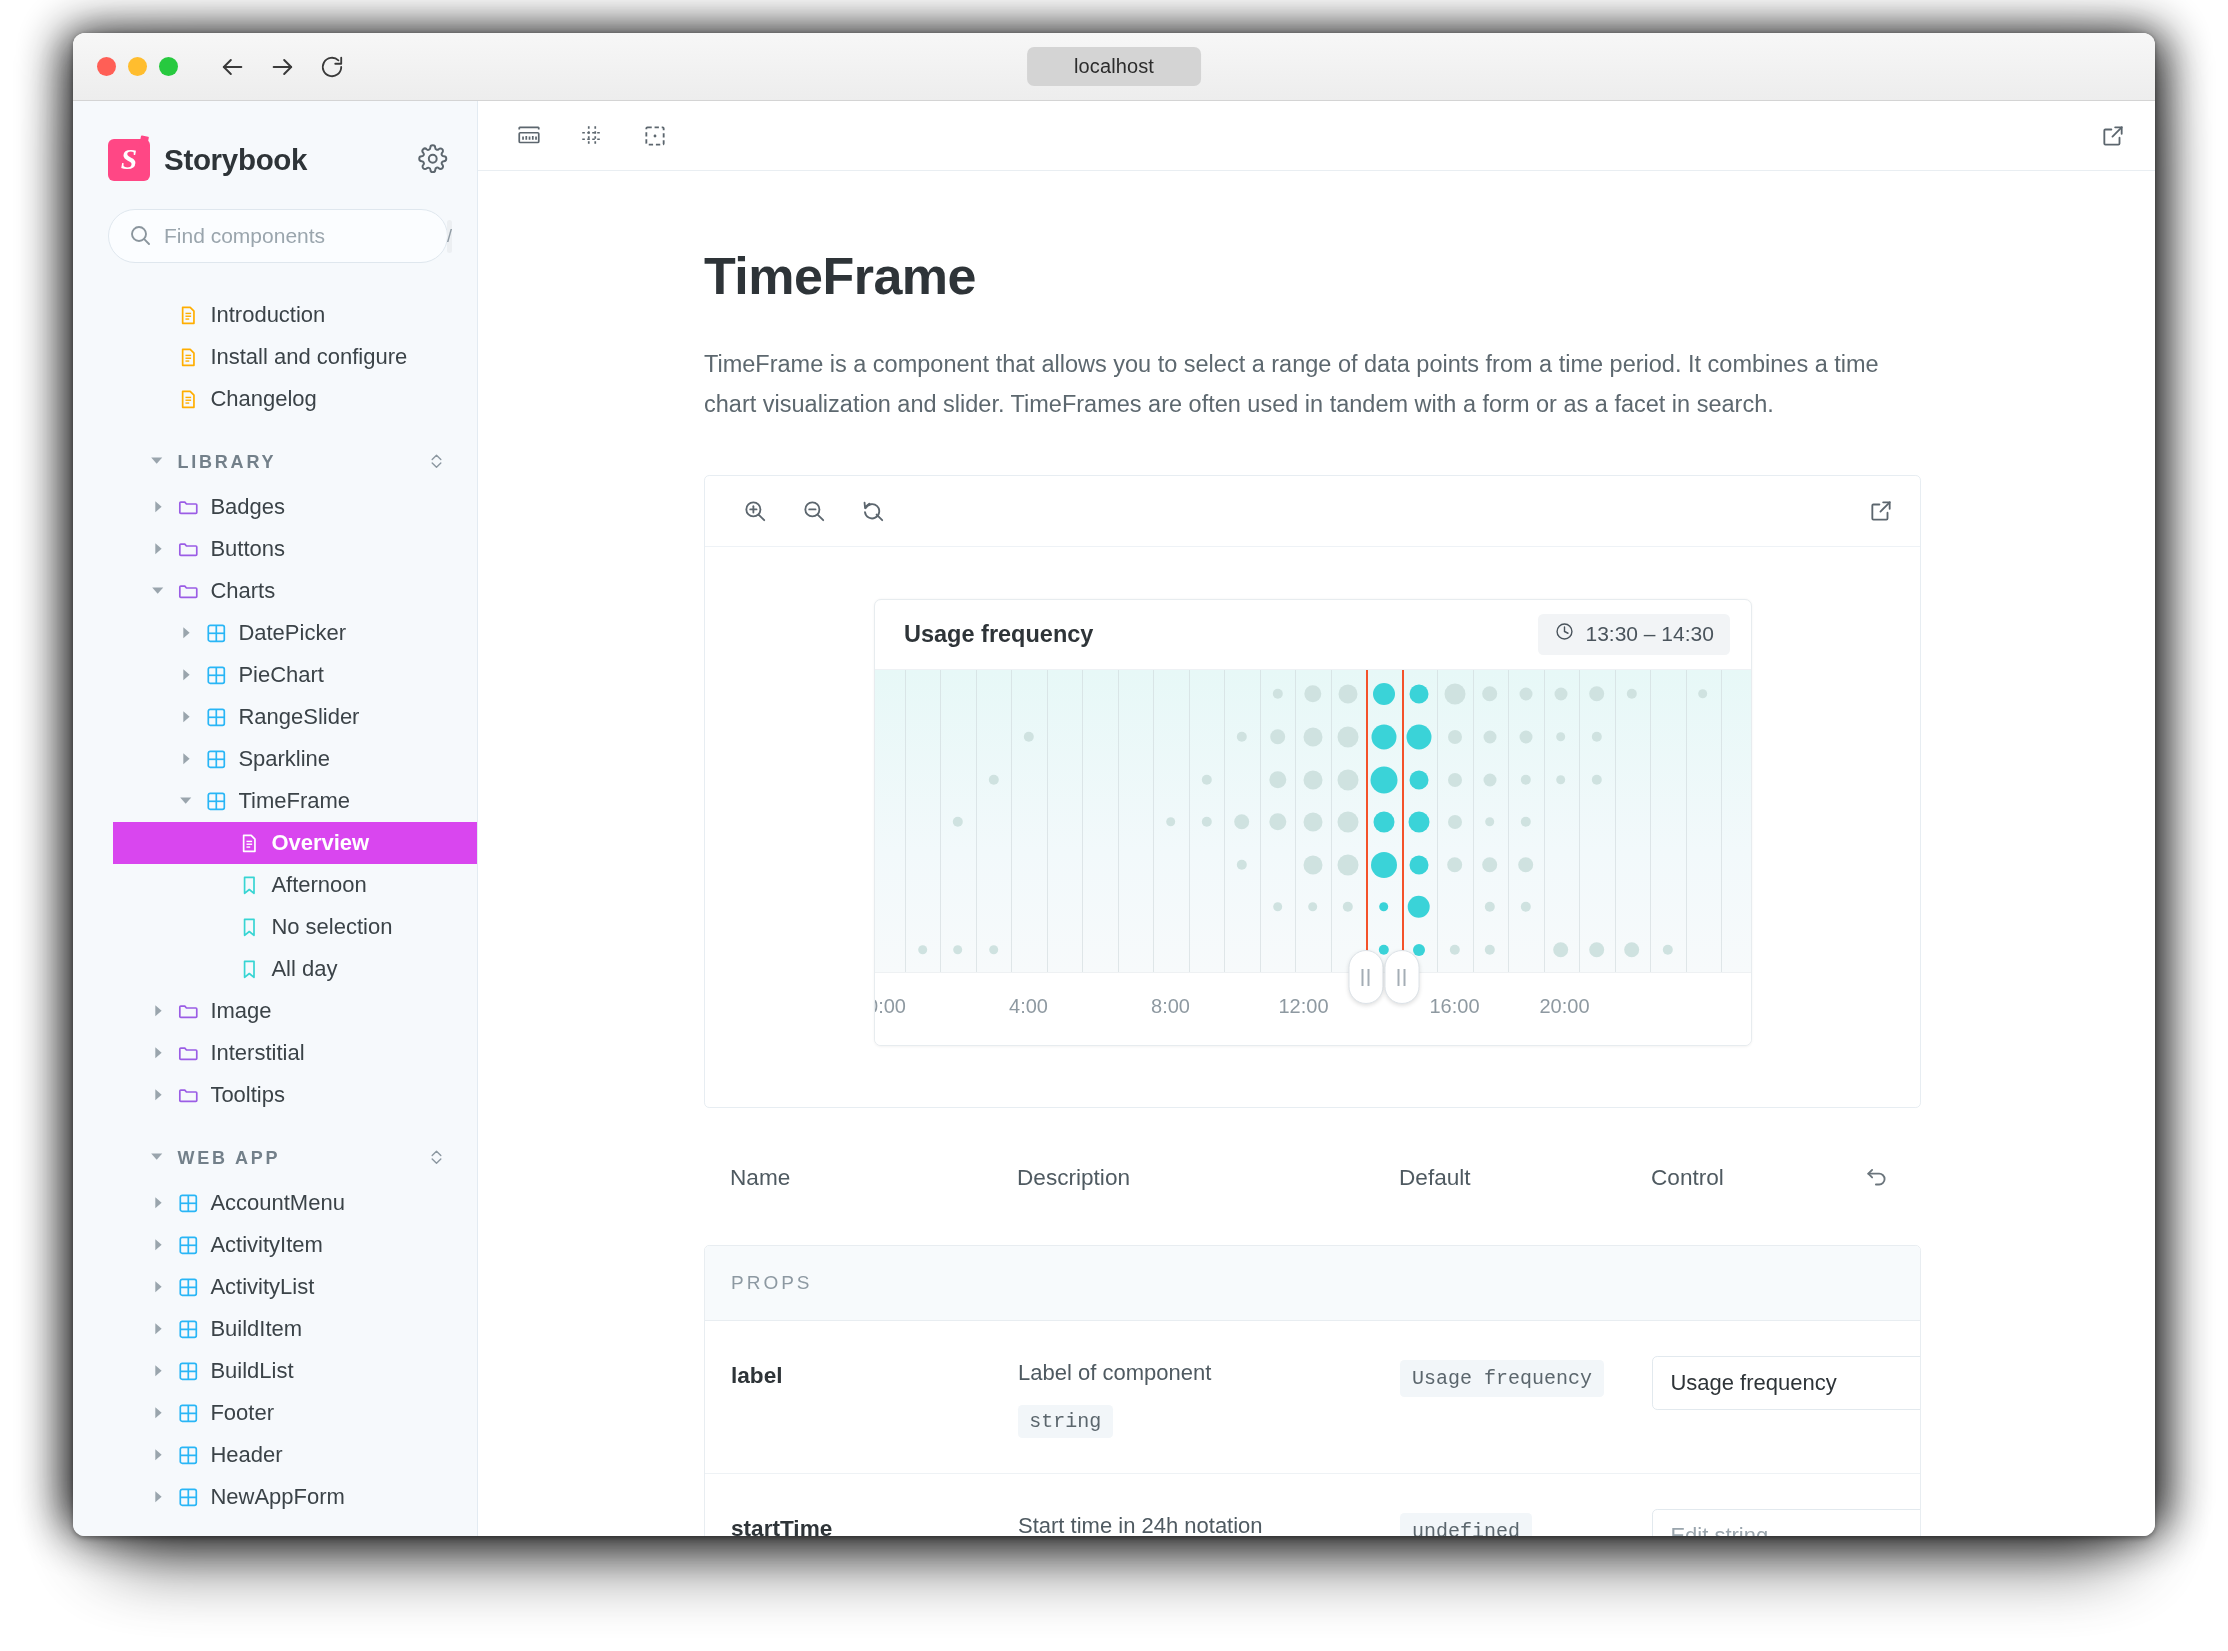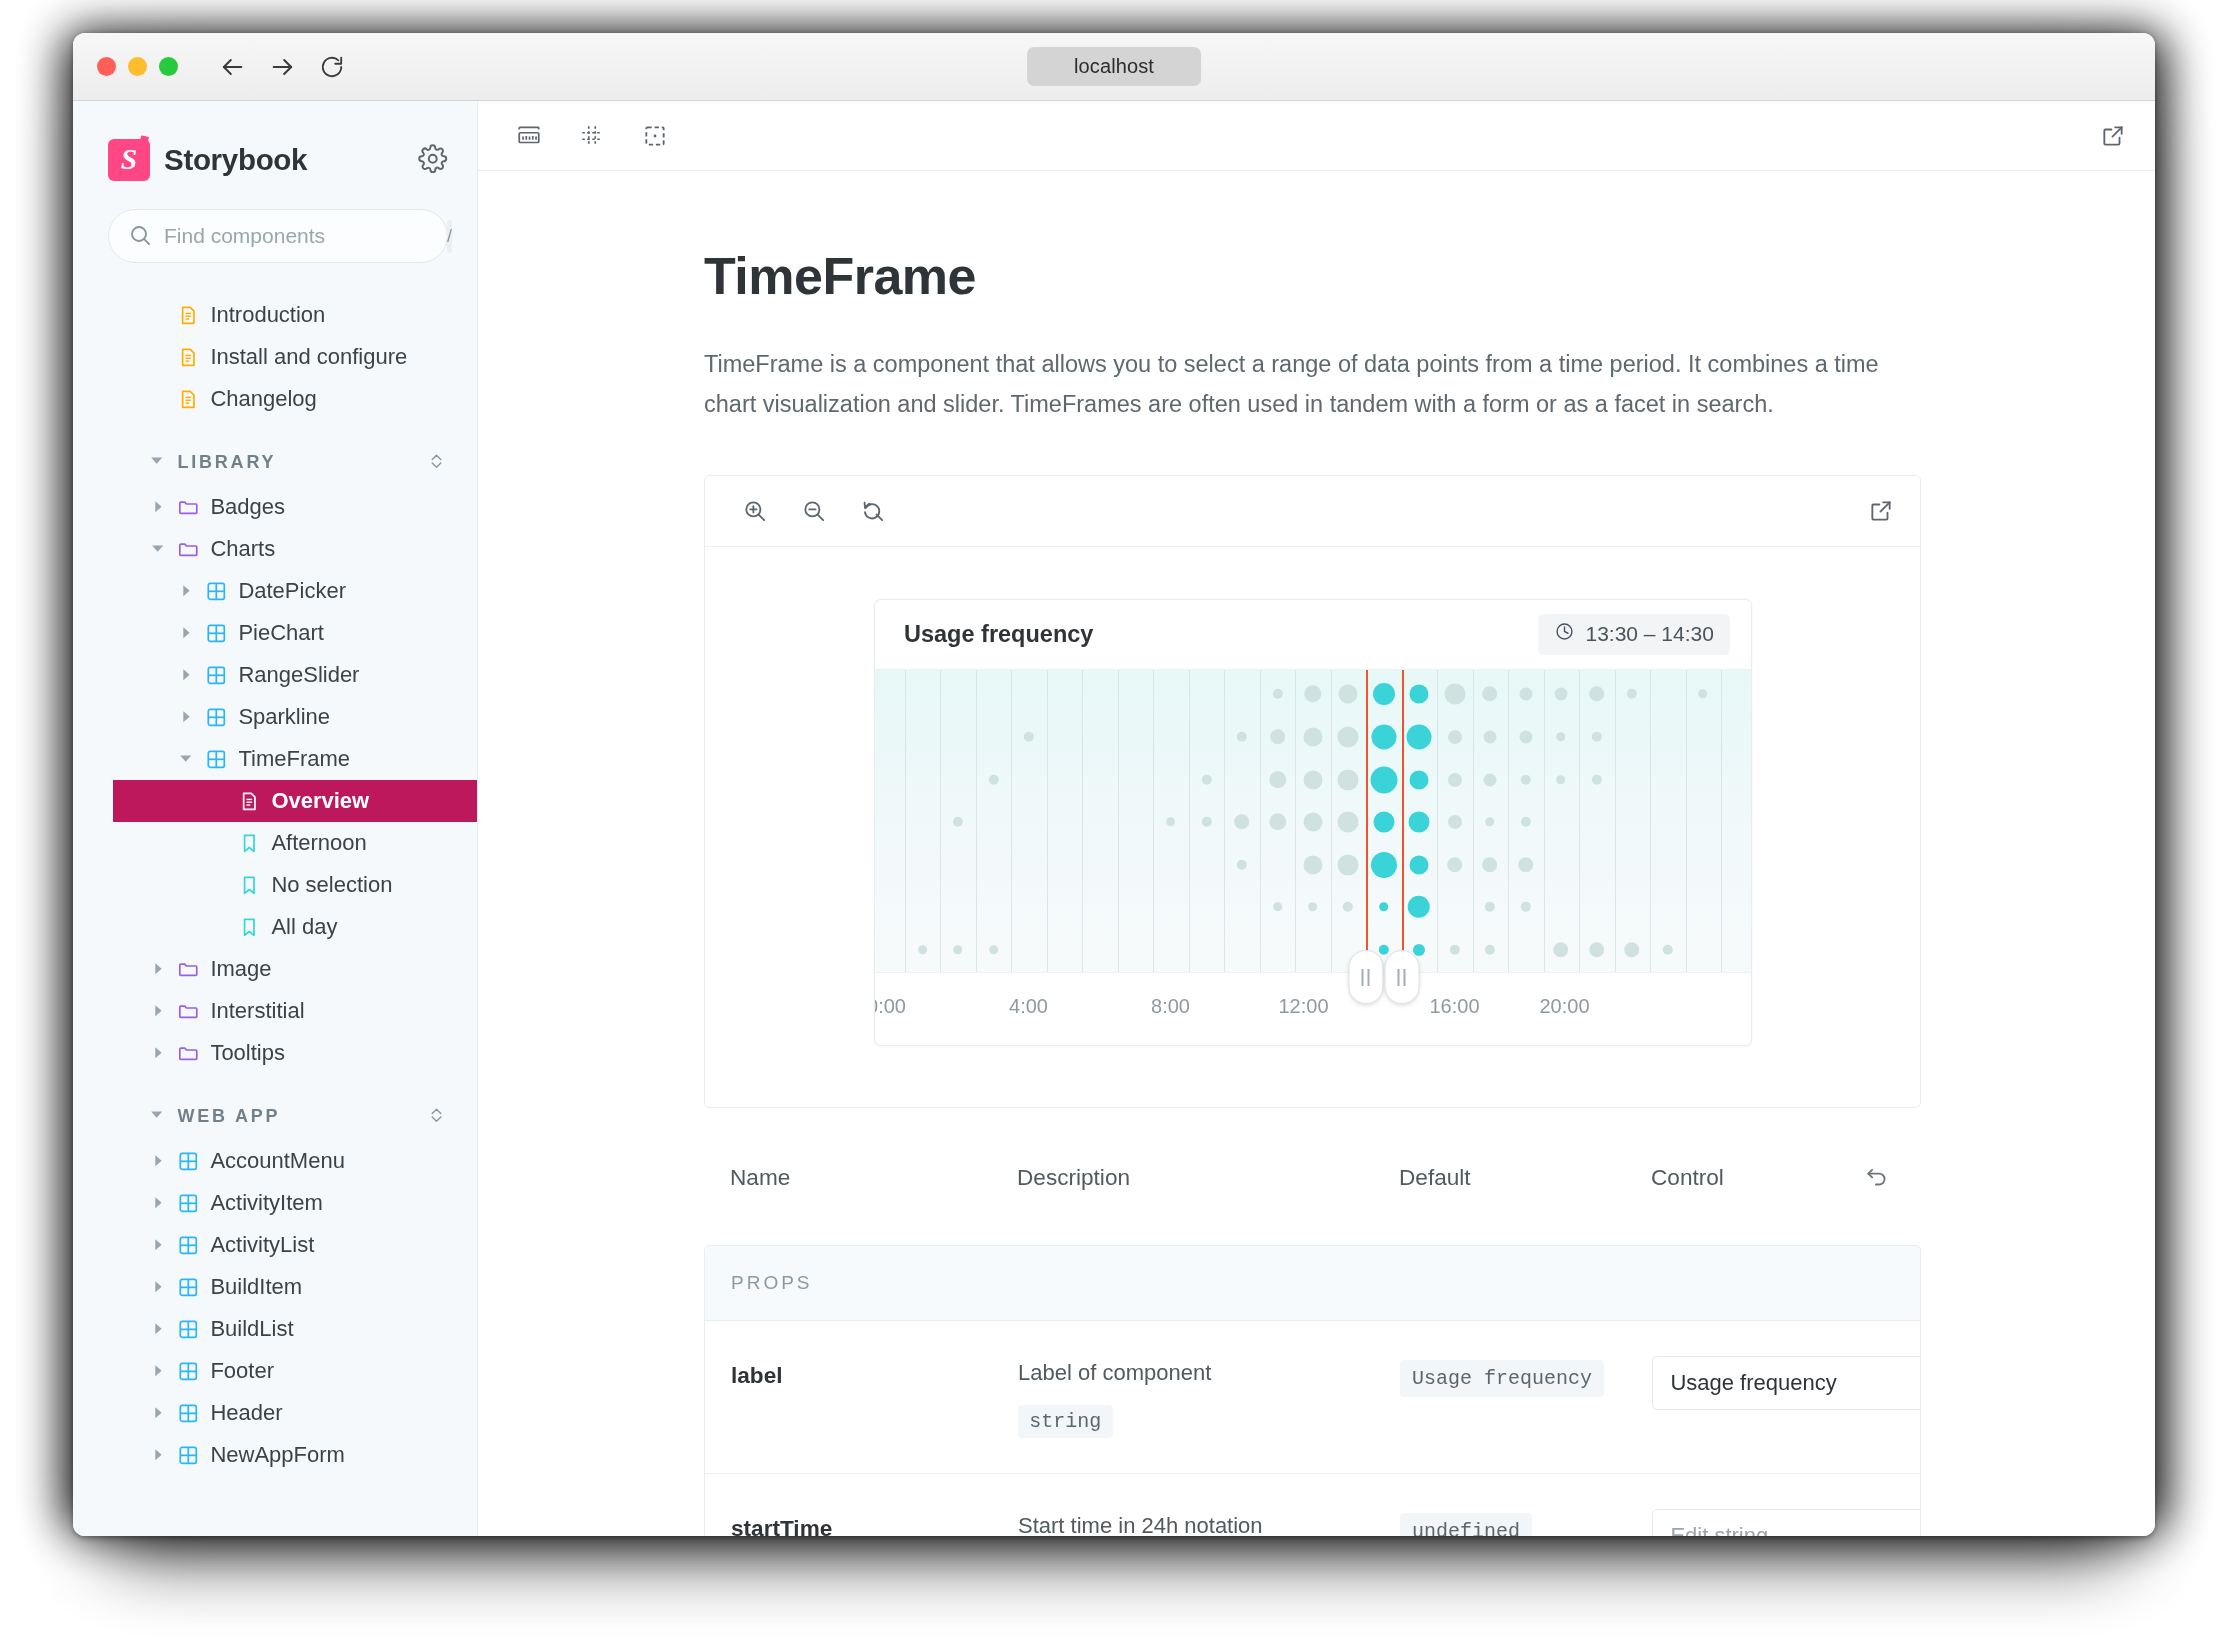--- a/index.html
+++ b/index.html
@@ -175,21 +175,21 @@
     align-items: center;
     height: 42px;
     padding-left: 35px;
     gap: 10.4px;
     cursor: pointer;
     font-size: 22px;
     color: #3b4348;
     white-space: nowrap;
   }
   .trow.sel {
-    background: #be185d;
+    background: #d946ef;
     color: #ffffff;
     font-weight: bold;
   }
   .trow .caret {
     width: 19px; height: 19px;
     flex-shrink: 0;
     display: flex; align-items: center; justify-content: center;
   }
   .trow .ico { width: 22.6px; height: 22.6px; flex-shrink: 0; display:flex; align-items:center; justify-content:center;}
   .ind2 { padding-left: 63px; }
@@ -569,20 +569,33 @@
               <svg width="17.4" height="17.4" viewBox="0 0 22 22">
                 <polygon points="8,4 16,11 8,18" fill="#9aa5ad"></polygon>
               </svg>
             </span>
             <span class="ico">
               <svg width="22.6" height="22.6" viewBox="0 0 24 24" fill="none" stroke="#9b5de5" stroke-width="1.8" stroke-linejoin="round">
                 <path d="M3 7.5a1 1 0 0 1 1-1h4.3l1.7 2H20a1 1 0 0 1 1 1v8a1 1 0 0 1-1 1H4a1 1 0 0 1-1-1z"></path>
               </svg>
             </span>
             <span>Badges</span>
+          </div>
+          <div class="trow ">
+            <span class="caret">
+              <svg width="17.4" height="17.4" viewBox="0 0 22 22">
+                <polygon points="8,4 16,11 8,18" fill="#9aa5ad"></polygon>
+              </svg>
+            </span>
+            <span class="ico">
+              <svg width="22.6" height="22.6" viewBox="0 0 24 24" fill="none" stroke="#9b5de5" stroke-width="1.8" stroke-linejoin="round">
+                <path d="M3 7.5a1 1 0 0 1 1-1h4.3l1.7 2H20a1 1 0 0 1 1 1v8a1 1 0 0 1-1 1H4a1 1 0 0 1-1-1z"></path>
+              </svg>
+            </span>
+            <span>Buttons</span>
           </div>
           <div class="trow ">
             <span class="caret">
               <svg width="17.4" height="17.4" viewBox="0 0 22 22">
                 <polygon points="4,7 11,15 18,7" fill="#9aa5ad"></polygon>
               </svg>
             </span>
             <span class="ico">
               <svg width="22.6" height="22.6" viewBox="0 0 24 24" fill="none" stroke="#9b5de5" stroke-width="1.8" stroke-linejoin="round">
                 <path d="M3 7.5a1 1 0 0 1 1-1h4.3l1.7 2H20a1 1 0 0 1 1 1v8a1 1 0 0 1-1 1H4a1 1 0 0 1-1-1z"></path>

